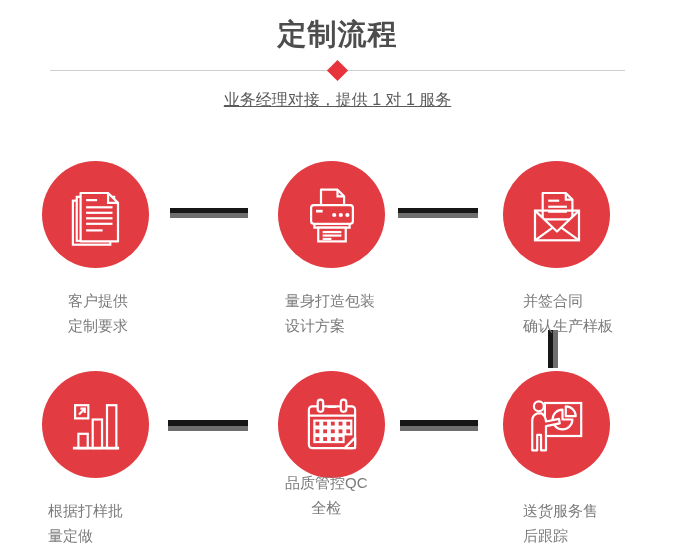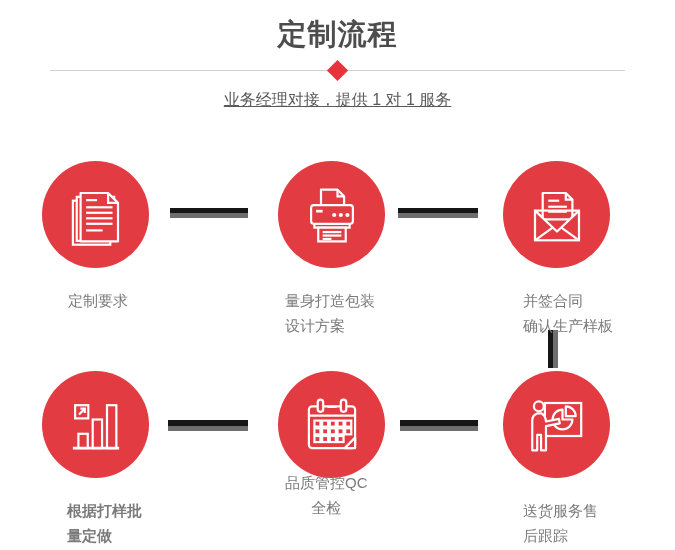--- a/index.html
+++ b/index.html
@@ -89,20 +89,21 @@
       <path class="s" d="M41,10 V19 H50"></path>
       <path class="s" d="M21,16.5 H31"></path>
       <path class="s" d="M21,23 H45"></path>
       <path class="s" d="M21,28 H45"></path>
       <path class="s" d="M21,33 H45"></path>
       <path class="s" d="M21,38 H45"></path>
       <path class="s" d="M21,44 H36"></path>
     </svg>
   </div>
   <div class="step-label" style="left:68px;top:288px;">
+    <div>客户提供</div>
     <div>定制要求</div>
   </div>
 
   <div class="circle" style="left:278px;top:161px;">
     <svg viewBox="0 0 60 60">
       <path class="s rj" d="M20,21 V7 H35 L41,13 V21"></path>
       <path class="s" d="M35,7 V13 H41"></path>
       <rect class="sf" x="11" y="21" width="38" height="17" rx="2.5"></rect>
       <path class="s25" d="M15.5,26.5 H21.5"></path>
       <circle class="dt" cx="32" cy="30" r="1.9"></circle>
@@ -143,21 +144,21 @@
     <svg viewBox="0 0 60 60">
       <path class="s25" d="M9,51 H51"></path>
       <rect class="s" x="14" y="38" width="8.5" height="13"></rect>
       <rect class="s" x="27" y="25" width="8.5" height="26"></rect>
       <rect class="s" x="40" y="12" width="8.5" height="39"></rect>
       <rect class="sf" x="11" y="12" width="12" height="12"></rect>
       <path class="s" d="M14.5,20.5 L19.5,15.5"></path>
       <path class="s" d="M15.8,15.2 H19.8 V19.2"></path>
     </svg>
   </div>
-  <div class="step-label" style="left:67px;top:498px;font-weight:bold;">
+  <div class="step-label" style="left:48px;top:498px;">
     <div>根据打样批</div>
     <div>量定做</div>
   </div>
 
   <div class="circle" style="left:278px;top:371px;">
     <svg viewBox="0 0 60 60">
       <rect class="sf" x="9" y="13" width="42" height="38" rx="3"></rect>
       <path class="s" d="M9,21.5 H51"></path>
       <rect class="sf" x="17" y="7" width="5" height="11" rx="2.5"></rect>
       <rect class="sf" x="38" y="7" width="5" height="11" rx="2.5"></rect>

